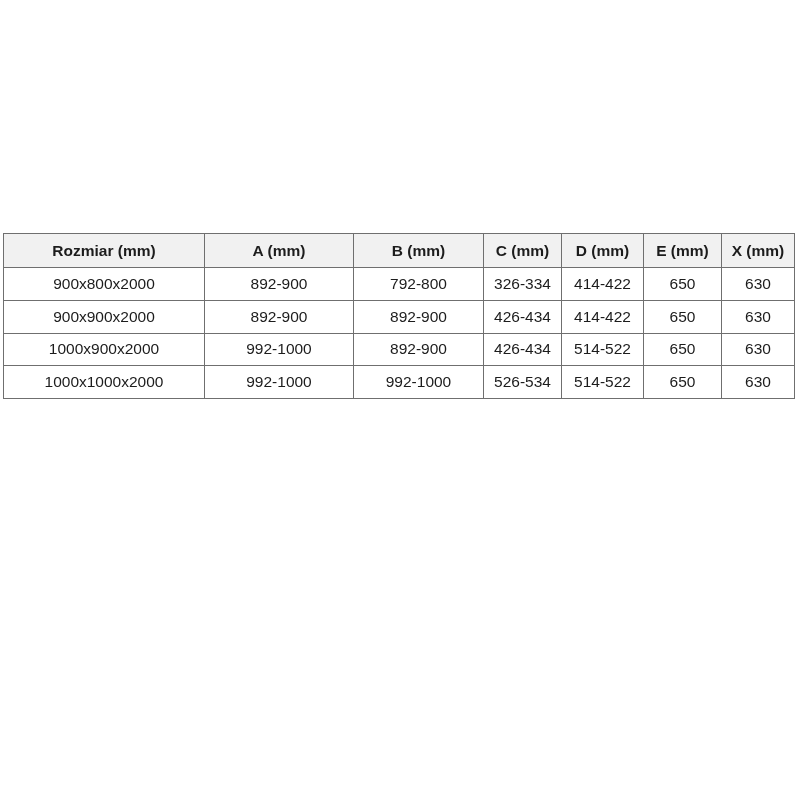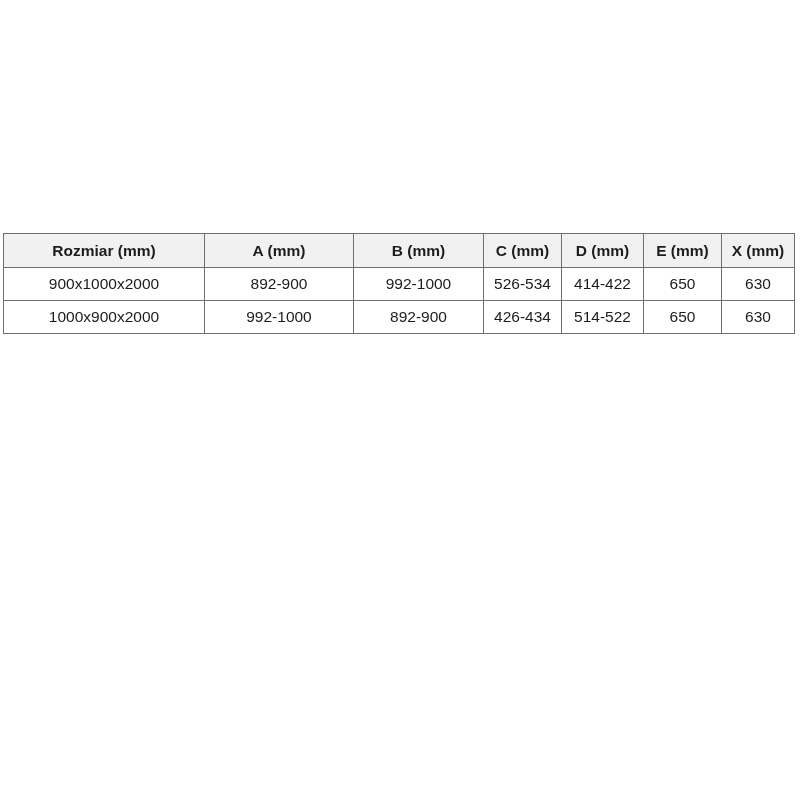--- a/index.html
+++ b/index.html
@@ -79,33 +79,51 @@
           <th>A (mm)</th>
           <th>B (mm)</th>
           <th>C (mm)</th>
           <th>D (mm)</th>
           <th>E (mm)</th>
           <th>X (mm)</th>
         </tr>
       </thead>
       <tbody>
         <tr>
-          <td>900x1000x2000</td>
+          <td>900x800x2000</td>
           <td>892-900</td>
-          <td>992-1000</td>
-          <td>526-534</td>
+          <td>792-800</td>
+          <td>326-334</td>
+          <td>414-422</td>
+          <td>650</td>
+          <td>630</td>
+        </tr>
+        <tr>
+          <td>900x900x2000</td>
+          <td>892-900</td>
+          <td>892-900</td>
+          <td>426-434</td>
           <td>414-422</td>
           <td>650</td>
           <td>630</td>
         </tr>
         <tr>
           <td>1000x900x2000</td>
           <td>992-1000</td>
           <td>892-900</td>
           <td>426-434</td>
           <td>514-522</td>
           <td>650</td>
           <td>630</td>
         </tr>
+        <tr>
+          <td>1000x1000x2000</td>
+          <td>992-1000</td>
+          <td>992-1000</td>
+          <td>526-534</td>
+          <td>514-522</td>
+          <td>650</td>
+          <td>630</td>
+        </tr>
       </tbody>
     </table>
   </div>
 </div>
 
 </body></html>

